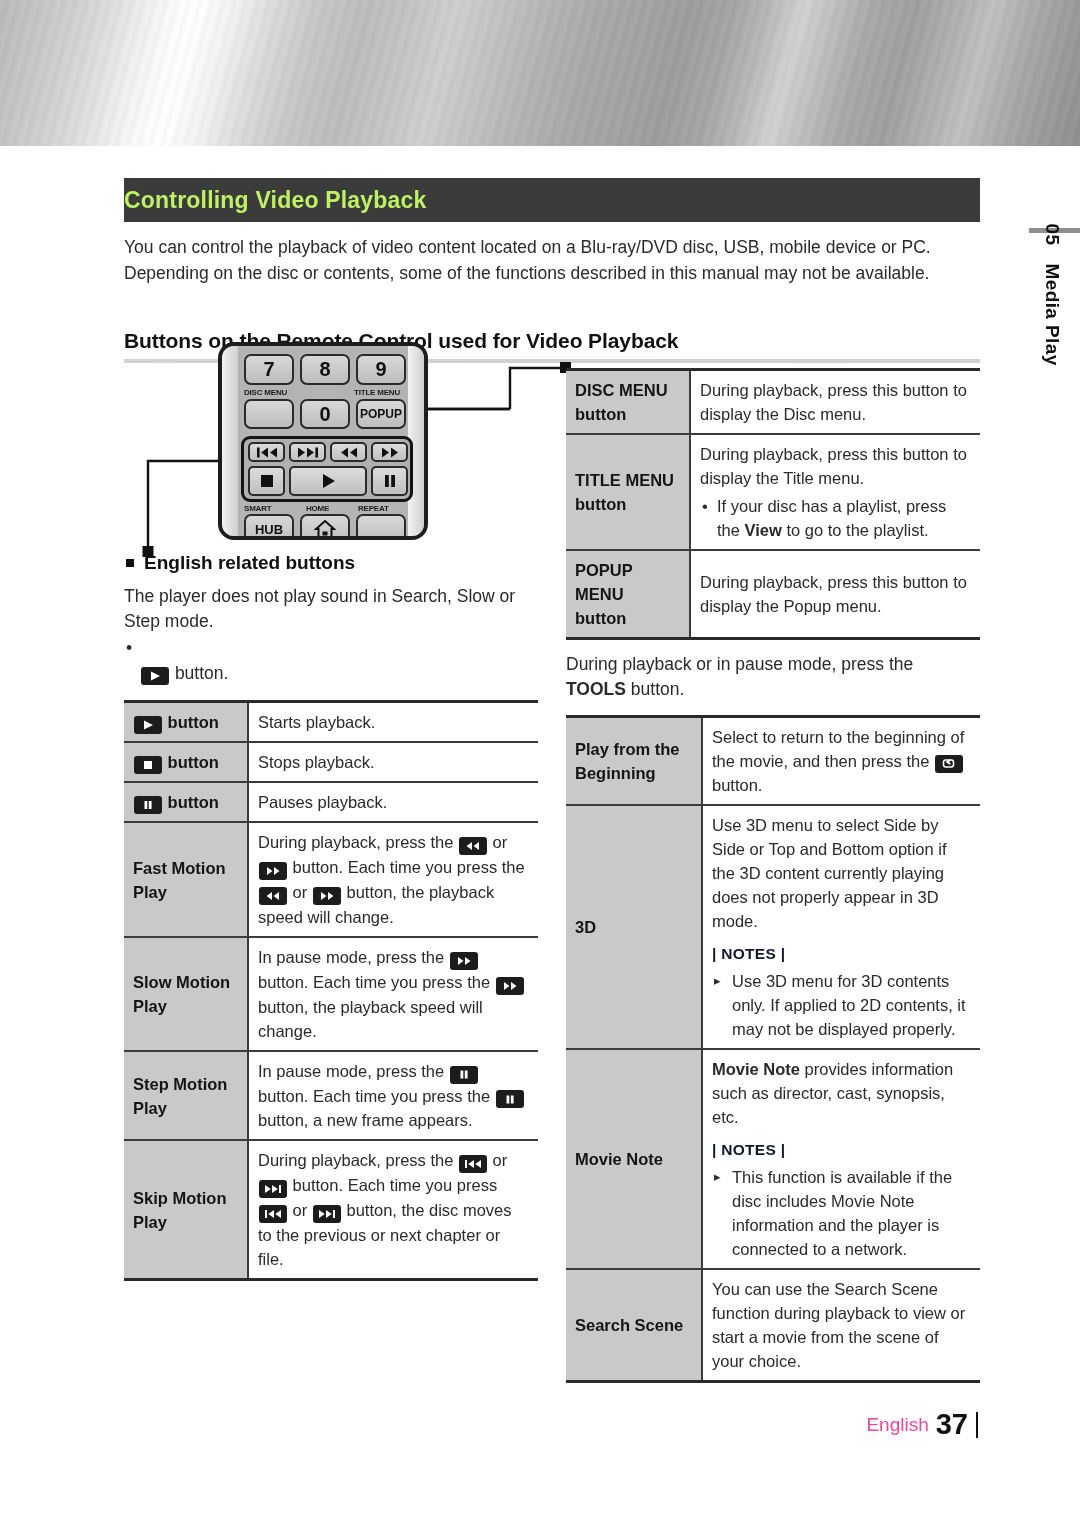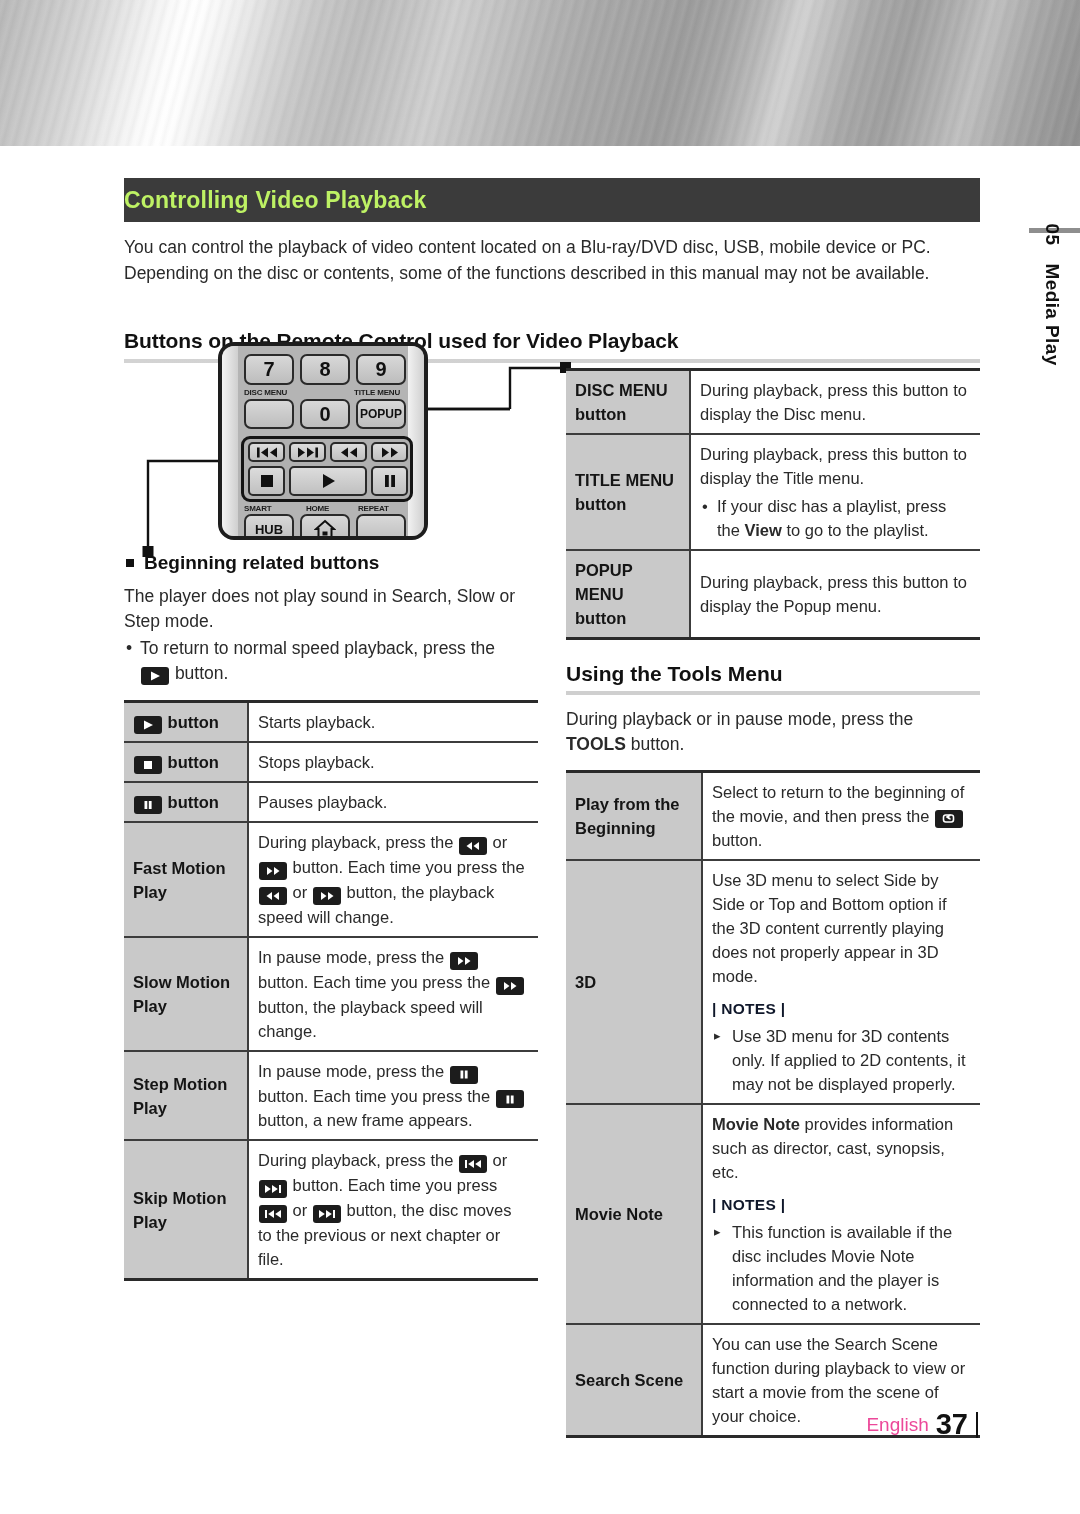--- a/index.html
+++ b/index.html
@@ -337,28 +337,28 @@
         </div>
         <div class="rbtn" id="rb-rep"></div>
       </div>
     </div>
   </div>
 
   <div class="col-left" style="top: 404px;">
 
     <div class="bullet-head">
       <span class="sq"></span>
-      <span>Beginning related buttons</span>
+      <span>English related buttons</span>
     </div>
 
     <p class="body-text" style="margin-top:8px;">The player does not play sound in Search, Slow or Step mode.</p>
 
     <div class="dot-item">
       <span class="dt">•</span>
-      <span>To return to normal speed playback, press the</span><br>
+      <br>
       <span class="key w2">
           <svg width="14" height="12" viewBox="0 0 14 12">
             <polygon points="3,1.5 3,10.5 12,6" fill="#fff"></polygon>
           </svg>
         </span>
       <span>button.</span>
     </div>
 
     <table class="man" style="margin-top:14px;">
       <tbody>
@@ -546,24 +546,20 @@
       <tr class="last">
         <td class="k">
           <div>POPUP MENU</div>
           <div>button</div>
         </td>
         <td>During playback, press this button to display the Popup menu.</td>
       </tr>
     </tbody>
       </table>
 
-    <div style="margin-top:22px;">
-      <div class="h2">Using the Tools Menu</div>
-      <div class="h2-rule"></div>
-    </div>
 
     <p class="body-text" style="margin-top:12px;">
       <span>During playback or in pause mode, press the</span><br>
       <b>TOOLS</b>
       <span>button.</span>
     </p>
 
     <table class="man" style="margin-top:13px;">
       <tbody>
           <tr class="first">

